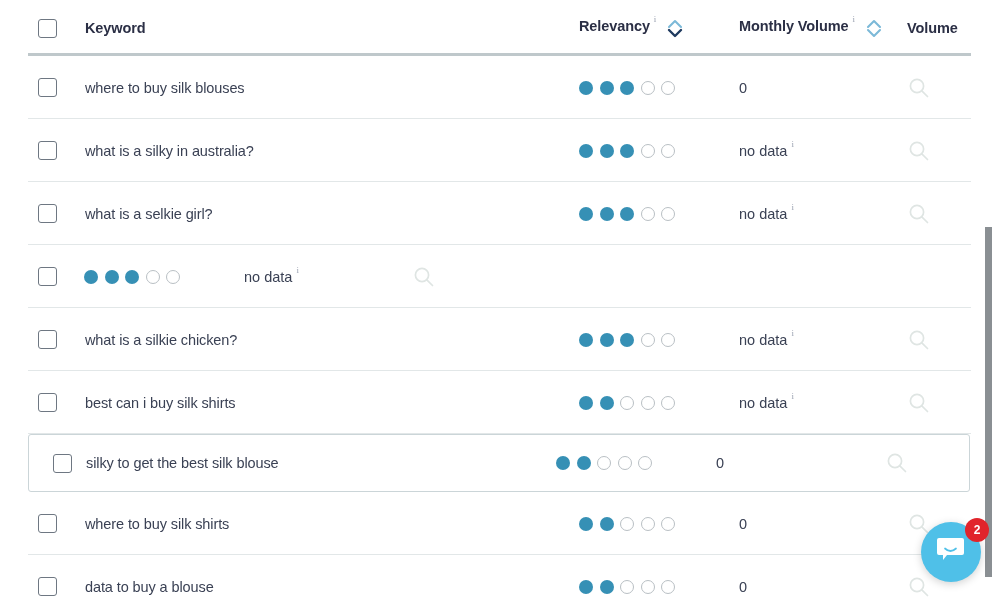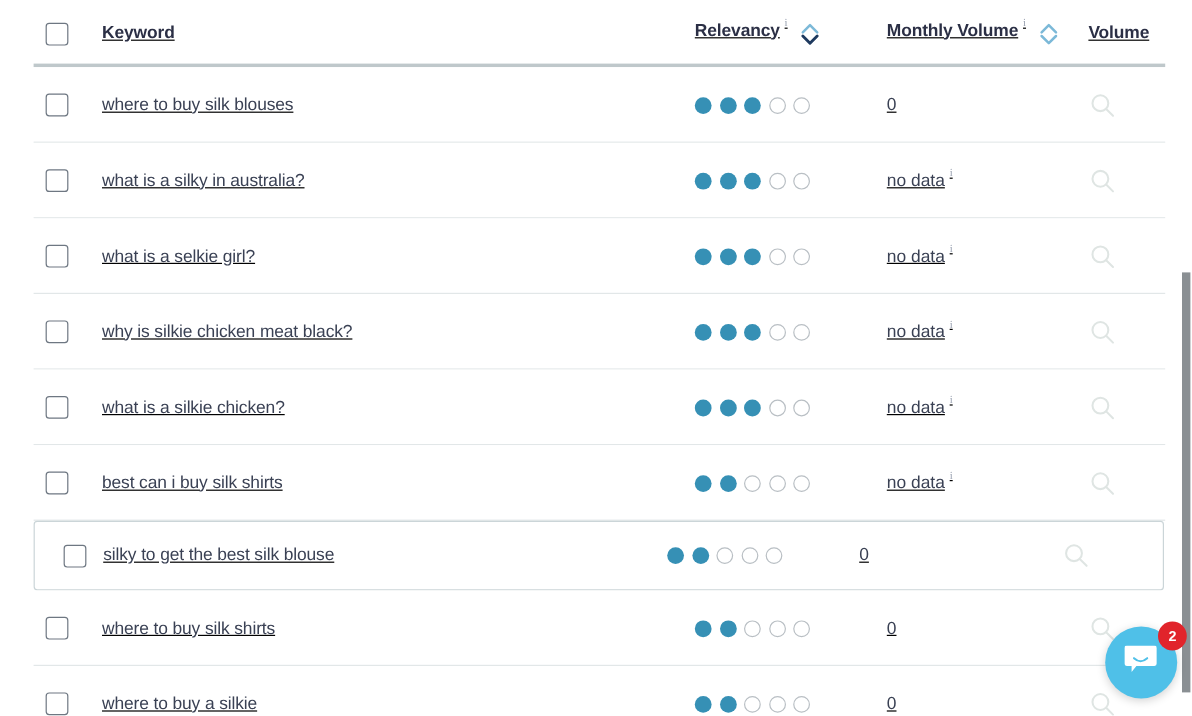--- a/index.html
+++ b/index.html
@@ -16,21 +16,20 @@
   }
 
   
   .table-wrap {
     position: absolute;
     left: 0;
     top: 0;
     width: 993px;
     height: 597px;
     box-sizing: border-box;
-    text-decoration: underline;
   }
 
   
   .kw-header {
     position: relative;
     height: 56px;
     display: flex;
     align-items: center;
     padding: 0 0 0 0;
     box-sizing: border-box;
@@ -388,21 +387,20 @@
           <svg class="mag" viewBox="0 0 24 24">
             <circle cx="10" cy="10" r="6.6" fill="none" stroke="#dfe5e3" stroke-width="1.7"></circle>
             <line x1="14.8" y1="14.8" x2="20.5" y2="20.5" stroke="#dfe5e3" stroke-width="1.7" stroke-linecap="round"></line>
           </svg>
         </div>
       </div>
       <div class="kw-row">
         <div class="col-check">
           <span class="cbx"></span>
         </div>
-        <div class="col-keyword"><span class="kw-text">why is silkie chicken meat black?</span></div>
         <div class="col-relevancy">
           <div class="dots">
             <span class="dot on" style="background: rgb(54, 144, 181);"></span>
             <span class="dot on" style="background: rgb(54, 144, 181);"></span>
             <span class="dot on" style="background: rgb(54, 144, 181);"></span>
             <span class="dot off" style="border-color: rgb(185, 191, 196);"></span>
             <span class="dot off" style="border-color: rgb(185, 191, 196);"></span>
           </div>
         </div>
         <div class="col-volume">
@@ -521,21 +519,21 @@
           <svg class="mag" viewBox="0 0 24 24">
             <circle cx="10" cy="10" r="6.6" fill="none" stroke="#dfe5e3" stroke-width="1.7"></circle>
             <line x1="14.8" y1="14.8" x2="20.5" y2="20.5" stroke="#dfe5e3" stroke-width="1.7" stroke-linecap="round"></line>
           </svg>
         </div>
       </div>
       <div class="kw-row">
         <div class="col-check">
           <span class="cbx"></span>
         </div>
-        <div class="col-keyword"><span class="kw-text">where to buy a silkie</span></div>
+        <div class="col-keyword"><span class="kw-text">data to buy a blouse</span></div>
         <div class="col-relevancy">
           <div class="dots">
             <span class="dot on" style="background: rgb(54, 144, 181);"></span>
             <span class="dot on" style="background: rgb(54, 144, 181);"></span>
             <span class="dot off" style="border-color: rgb(185, 191, 196);"></span>
             <span class="dot off" style="border-color: rgb(185, 191, 196);"></span>
             <span class="dot off" style="border-color: rgb(185, 191, 196);"></span>
           </div>
         </div>
         <div class="col-volume">

